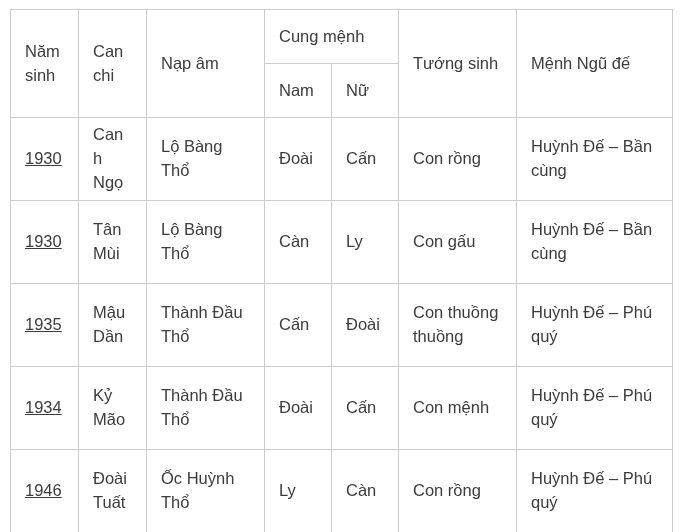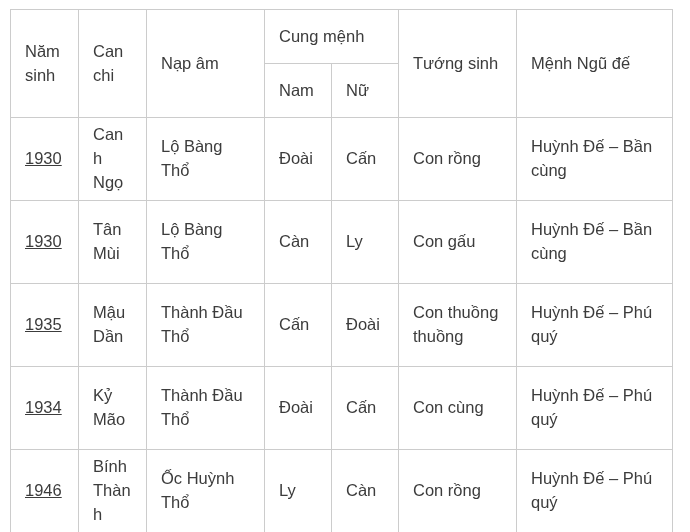--- a/index.html
+++ b/index.html
@@ -132,26 +132,26 @@
         <td>Đoài</td>
         <td>Con thuồng thuồng</td>
         <td>Huỳnh Đế – Phú quý</td>
       </tr>
       <tr>
         <td class="year-cell">1934</td>
         <td>Kỷ Mão</td>
         <td>Thành Đầu Thổ</td>
         <td>Đoài</td>
         <td>Cấn</td>
-        <td>Con cùng</td>
+        <td>Con mệnh</td>
         <td>Huỳnh Đế – Phú quý</td>
       </tr>
       <tr>
         <td class="year-cell">1946</td>
-        <td>Bính Thành</td>
+        <td>Đoài Tuất</td>
         <td>Ốc Huỳnh Thổ</td>
         <td>Ly</td>
         <td>Càn</td>
         <td>Con rồng</td>
         <td>Huỳnh Đế – Phú quý</td>
       </tr>
     </tbody>
   </table>
 </div>
 

